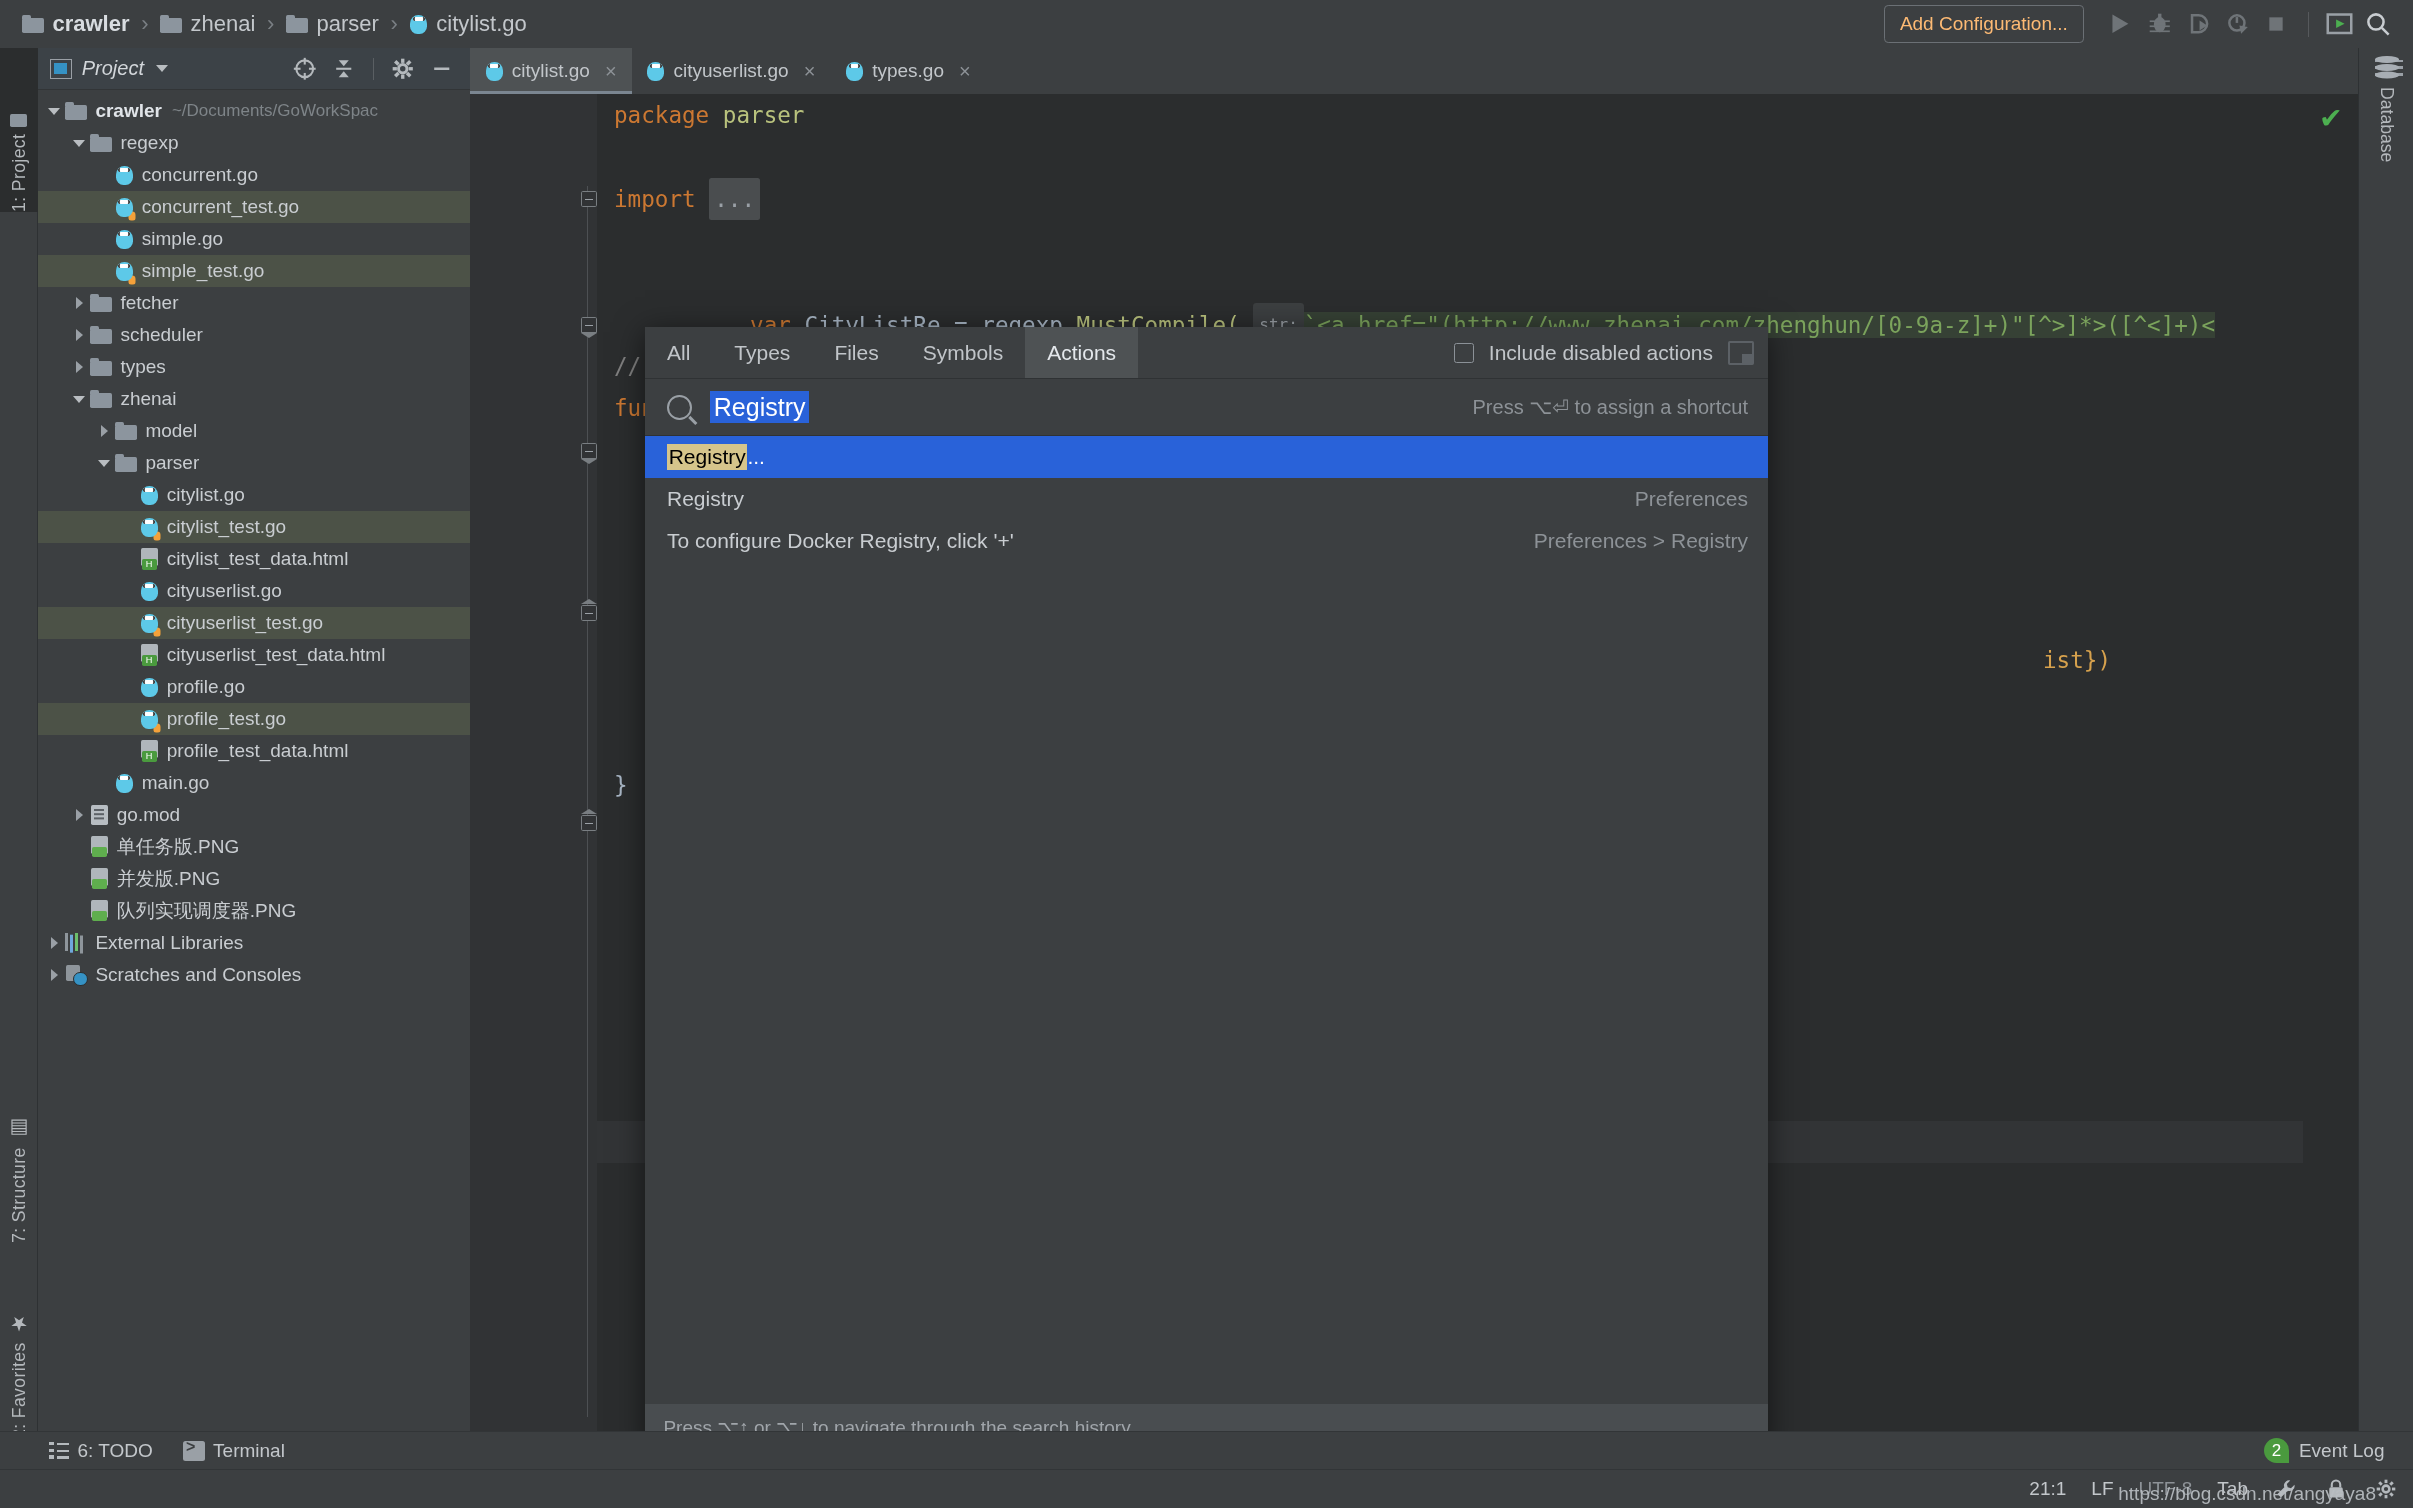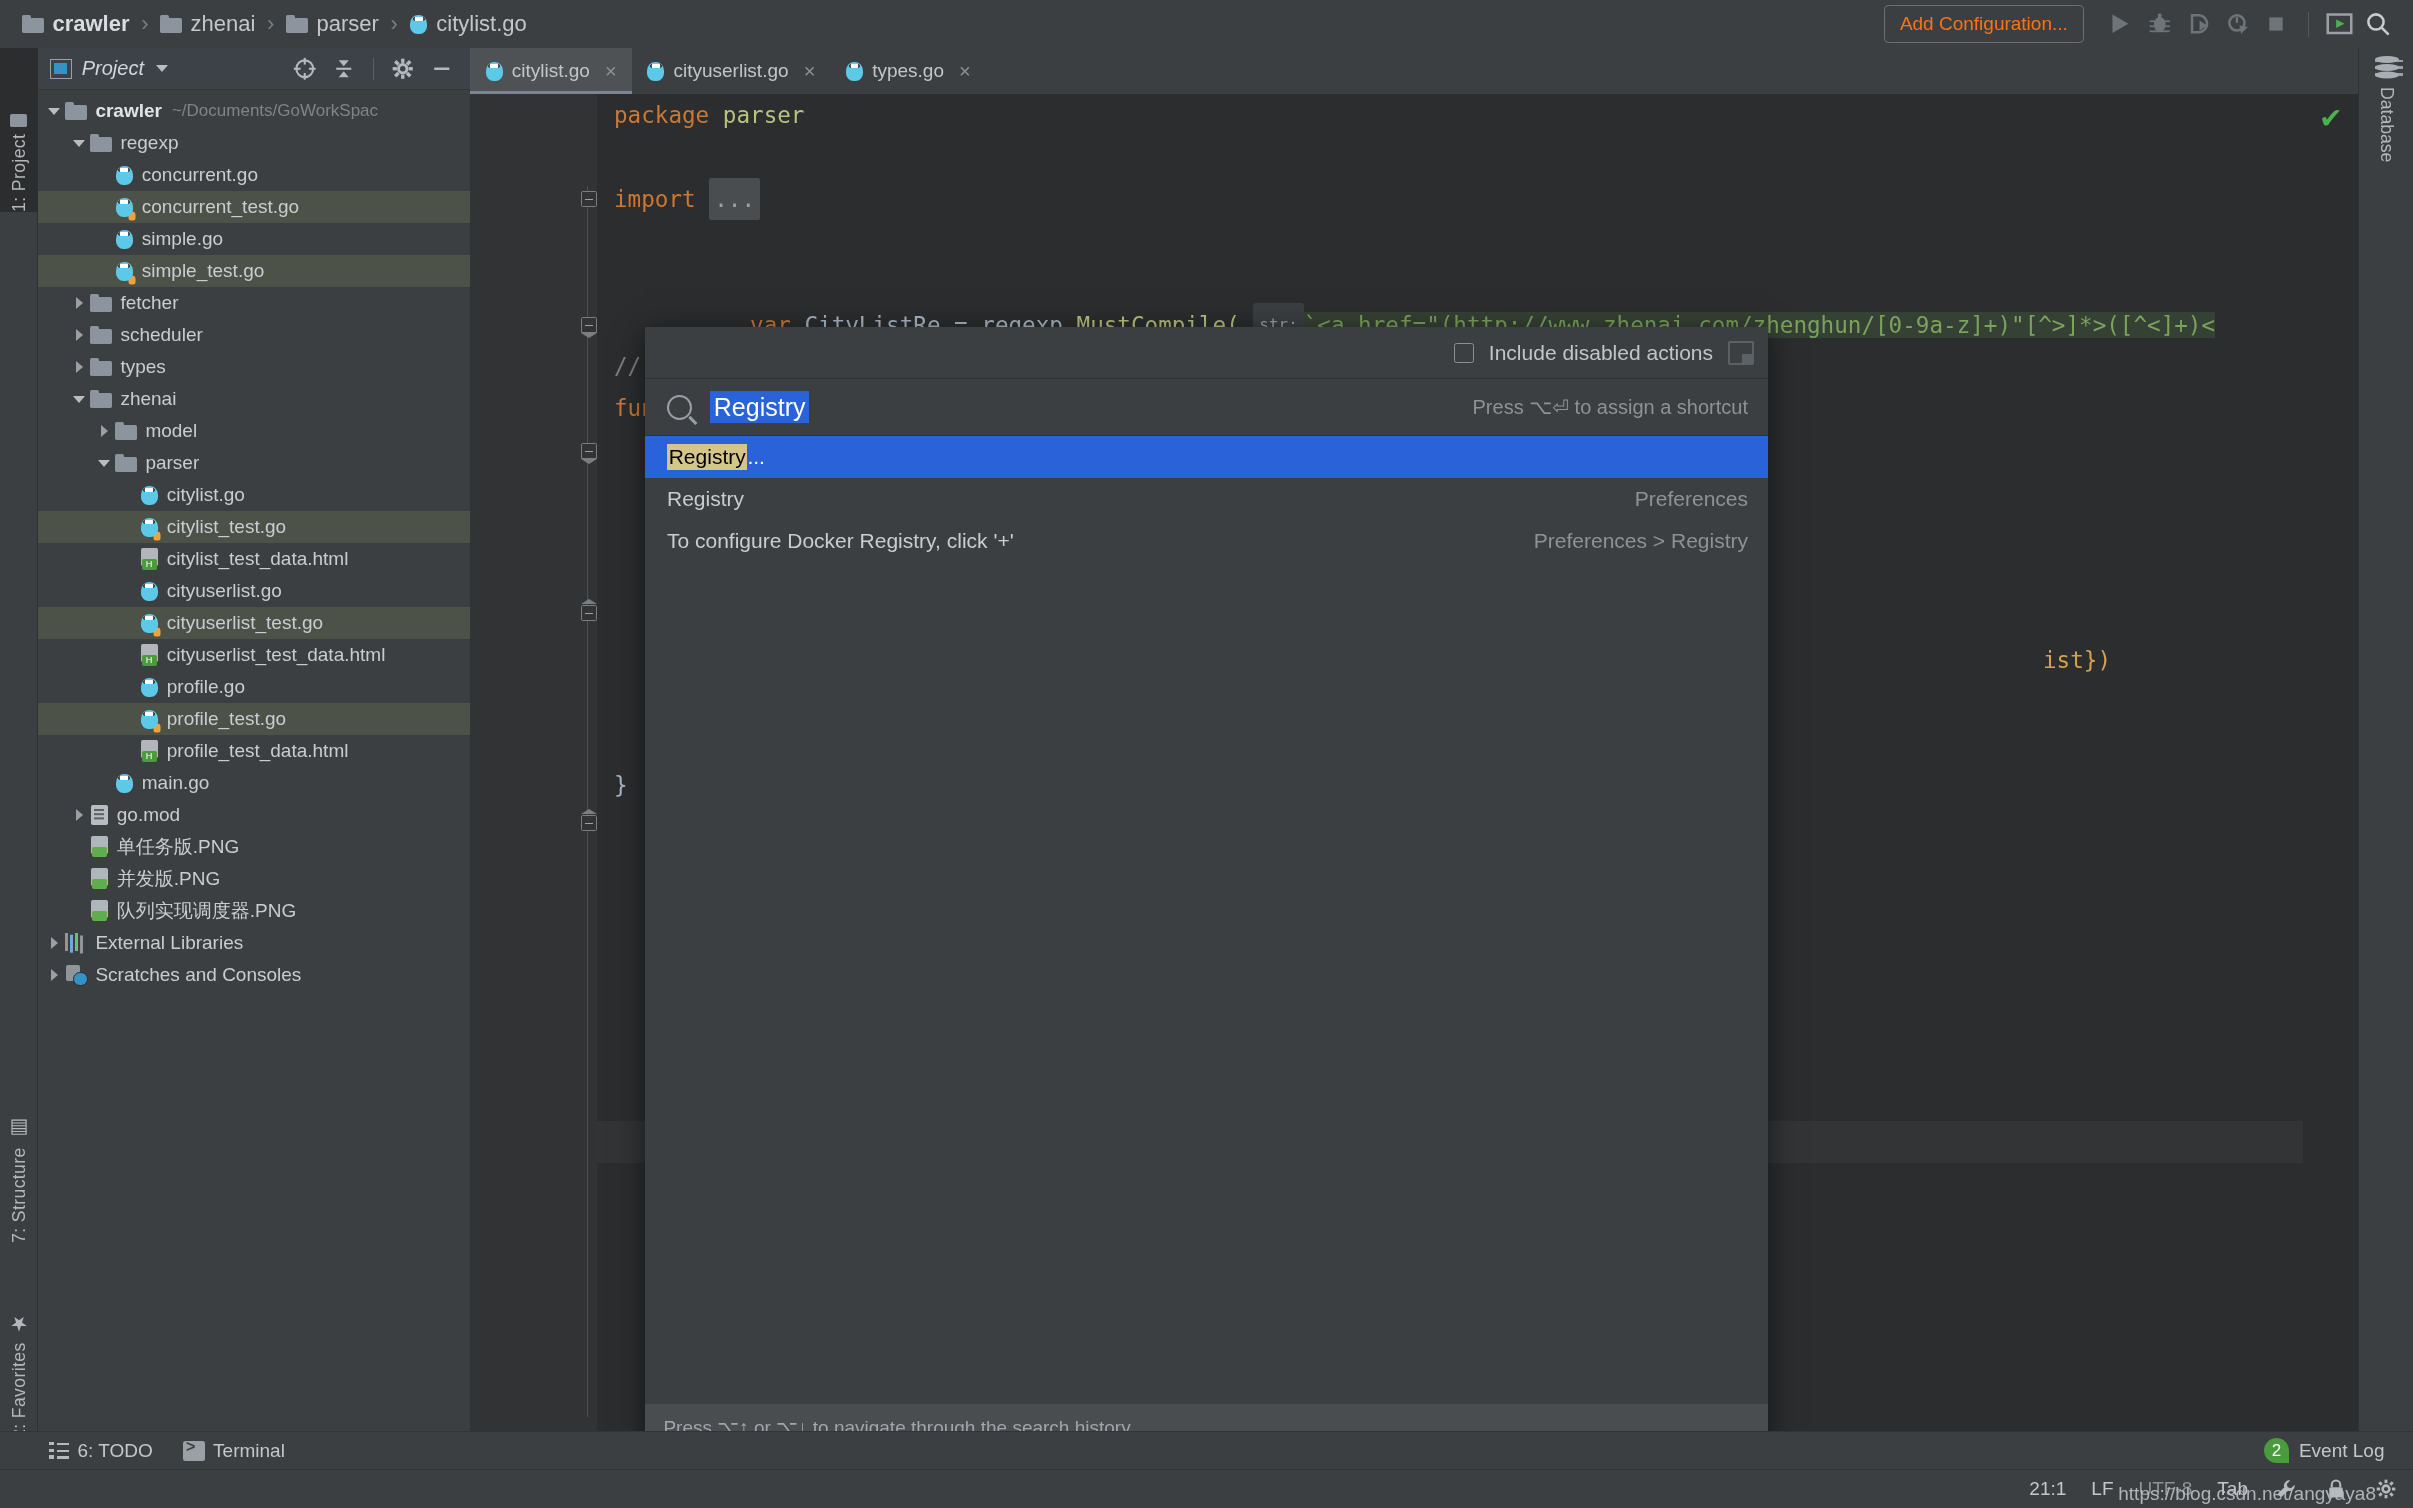--- a/index.html
+++ b/index.html
@@ -40,21 +40,21 @@
   }
   .gopher::after {
     content:''; position:absolute; left:3.4px; top:4.2px; width:11.7px; height:4.2px;
     background:#fff; border-radius:2.5px;
     box-shadow: inset 2.5px 0 0 -0.8px #222, inset -2.5px 0 0 -0.8px #222;
   }
   .gopher.test::before { box-shadow: 7.5px 8.4px 0 -5px #f4a13a; }
 
   .top-right { position: absolute; right: 15px; top: 0; height: 48px; display:flex; align-items:center; gap: 0; }
   .addcfg {
-    border: 0.8px solid #6b7075; border-radius: 4.2px; color: #f97316;
+    border: 0.8px solid #6b7075; border-radius: 4.2px; color: #fdba74;
     font-size: 19px; padding: 6.7px 15px; background: transparent; margin-right: 17px;
   }
   .tb-ico { width: 39px; height: 39px; display: flex; align-items: center; justify-content: center; }
   .tb-div { width:0.8px; height:25px; background:#56595c; margin: 0 11.7px; }
 
   
   .leftstripe {
     position: absolute; left: 0; top: 48px; width: 38px; height: 1403px;
     background: #3c3f41; border-right: 0.8px solid #2e3133;
   }
@@ -623,20 +623,27 @@
         <i></i>
       </div>
     <div id="vl-database">
       <span class="dbico"></span>
       <span>Database</span>
     </div>
   </div>
 
   <div class="sepopup">
     <div class="se-tabs">
+      <div id="setabs" style="display:flex;align-items:stretch">
+          <div class="se-tab">All</div>
+          <div class="se-tab">Types</div>
+          <div class="se-tab">Files</div>
+          <div class="se-tab">Symbols</div>
+          <div class="se-tab active">Actions</div>
+        </div>
       <div class="se-right">
         <span class="se-chk"></span>
         <span class="se-chklabel">Include disabled actions</span>
         <span class="se-filter"></span>
       </div>
     </div>
 
     <div class="se-search">
       <span class="se-mag"></span>
       <span class="se-query">Registry</span>

